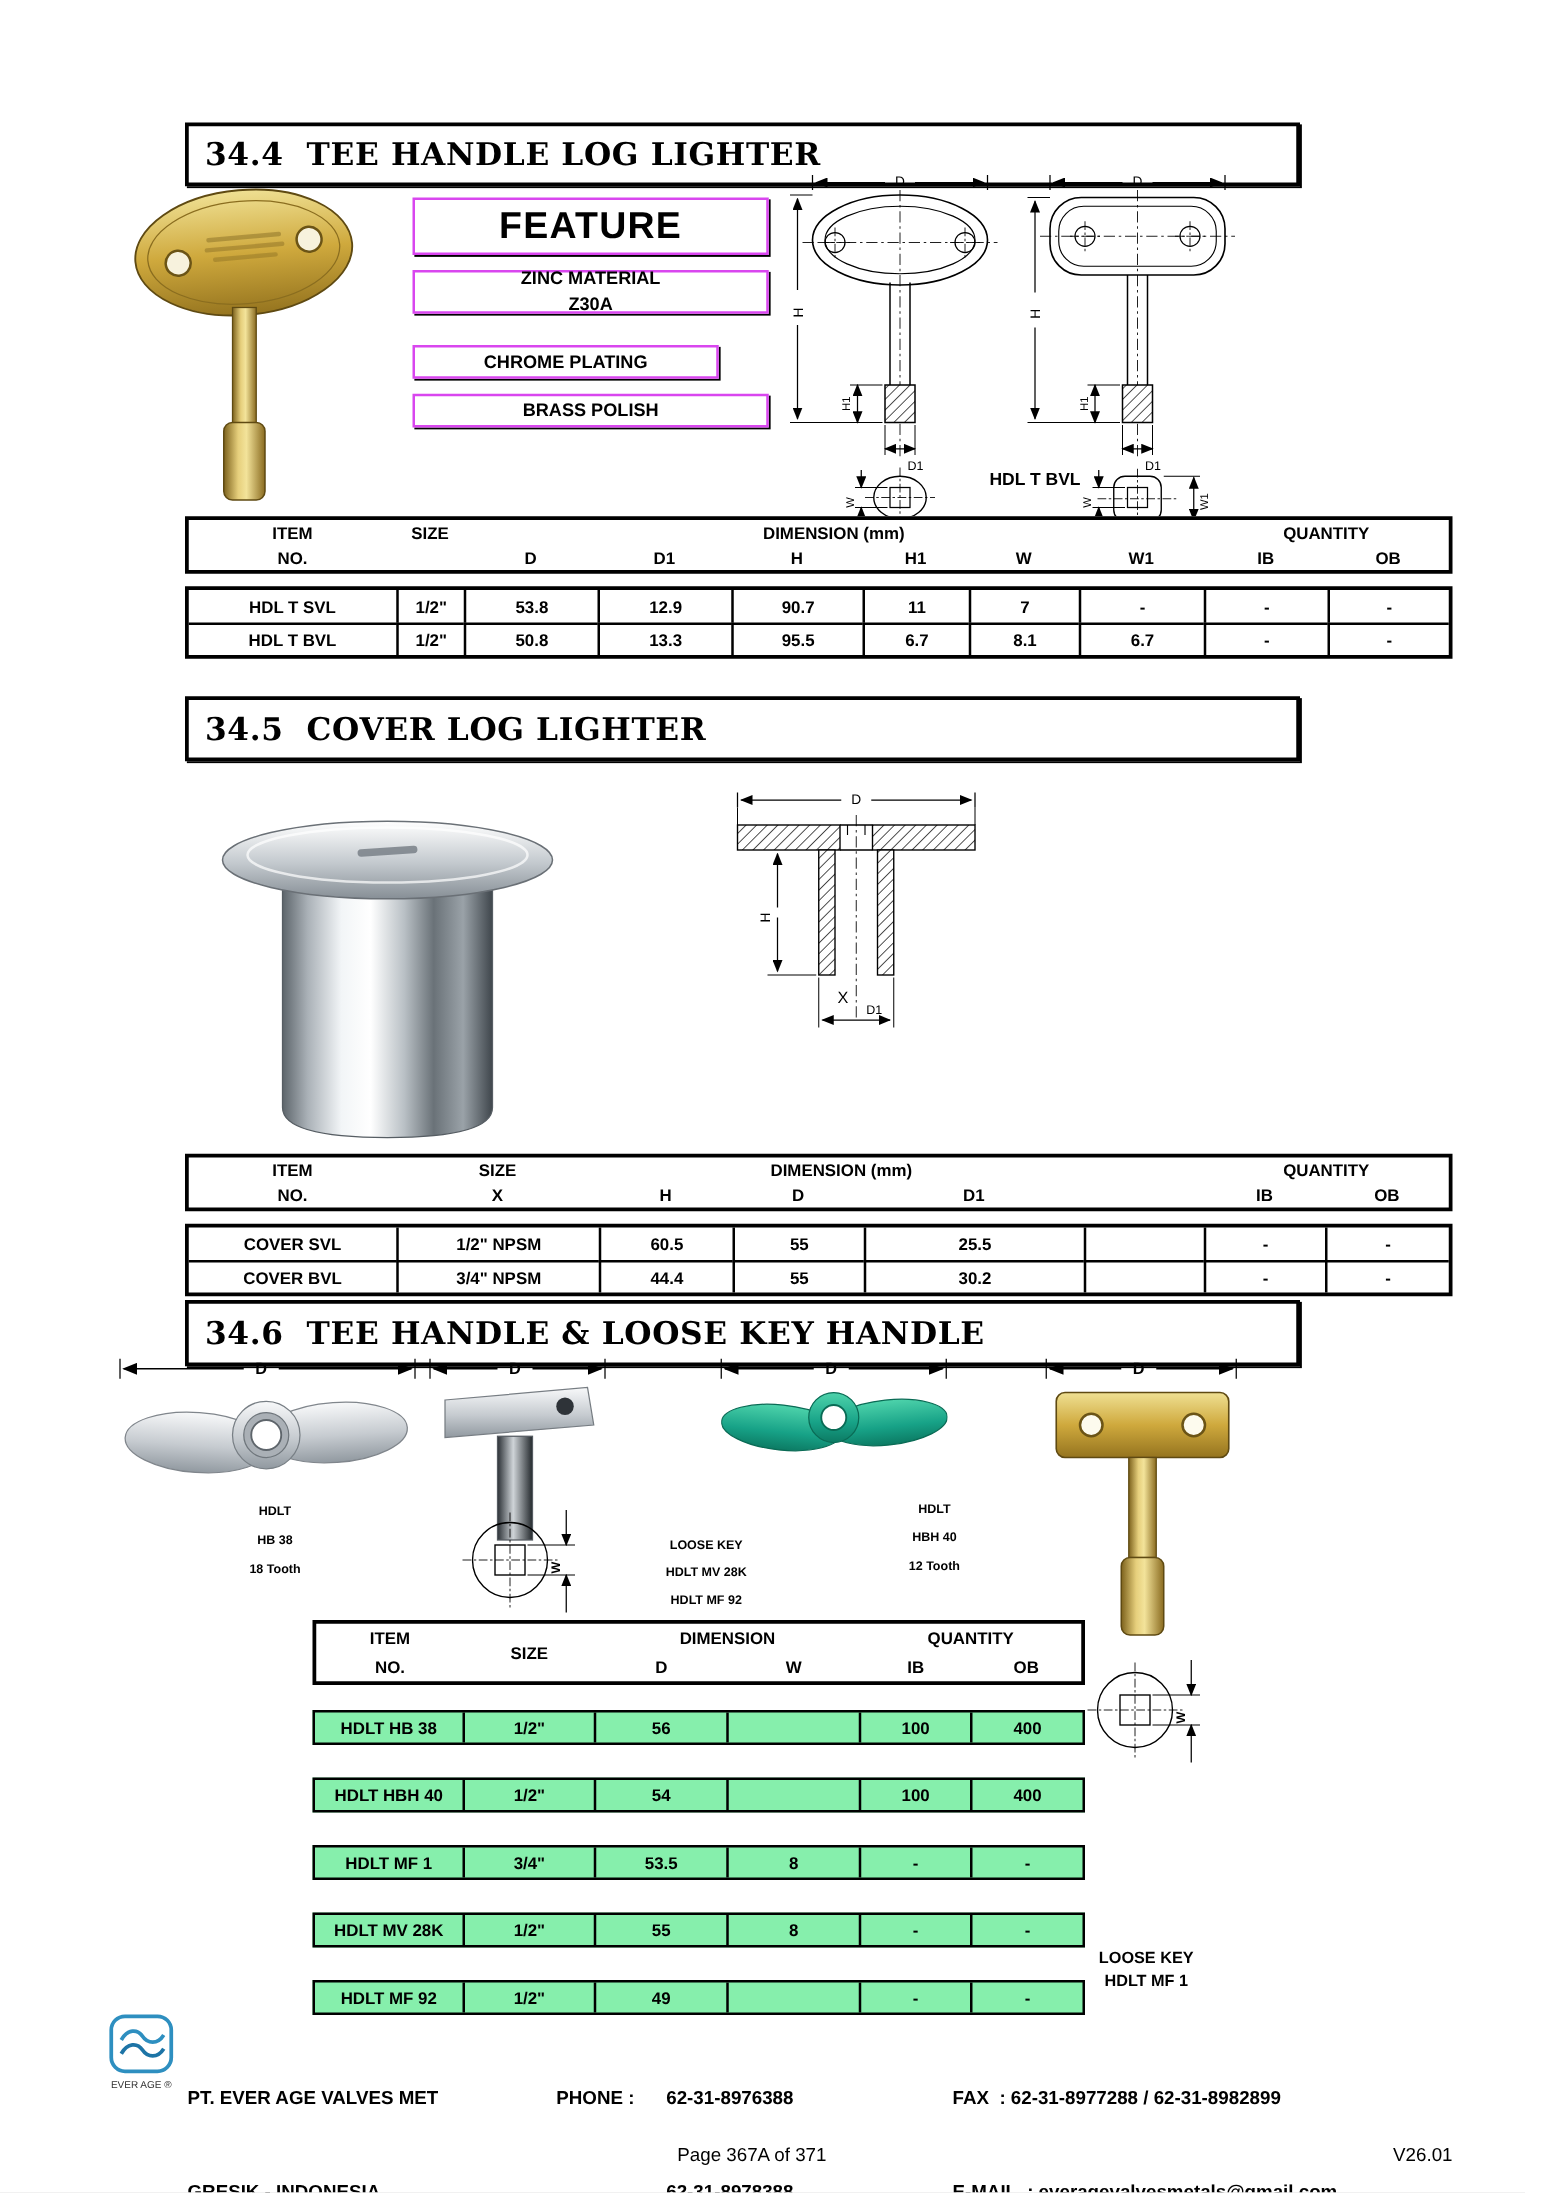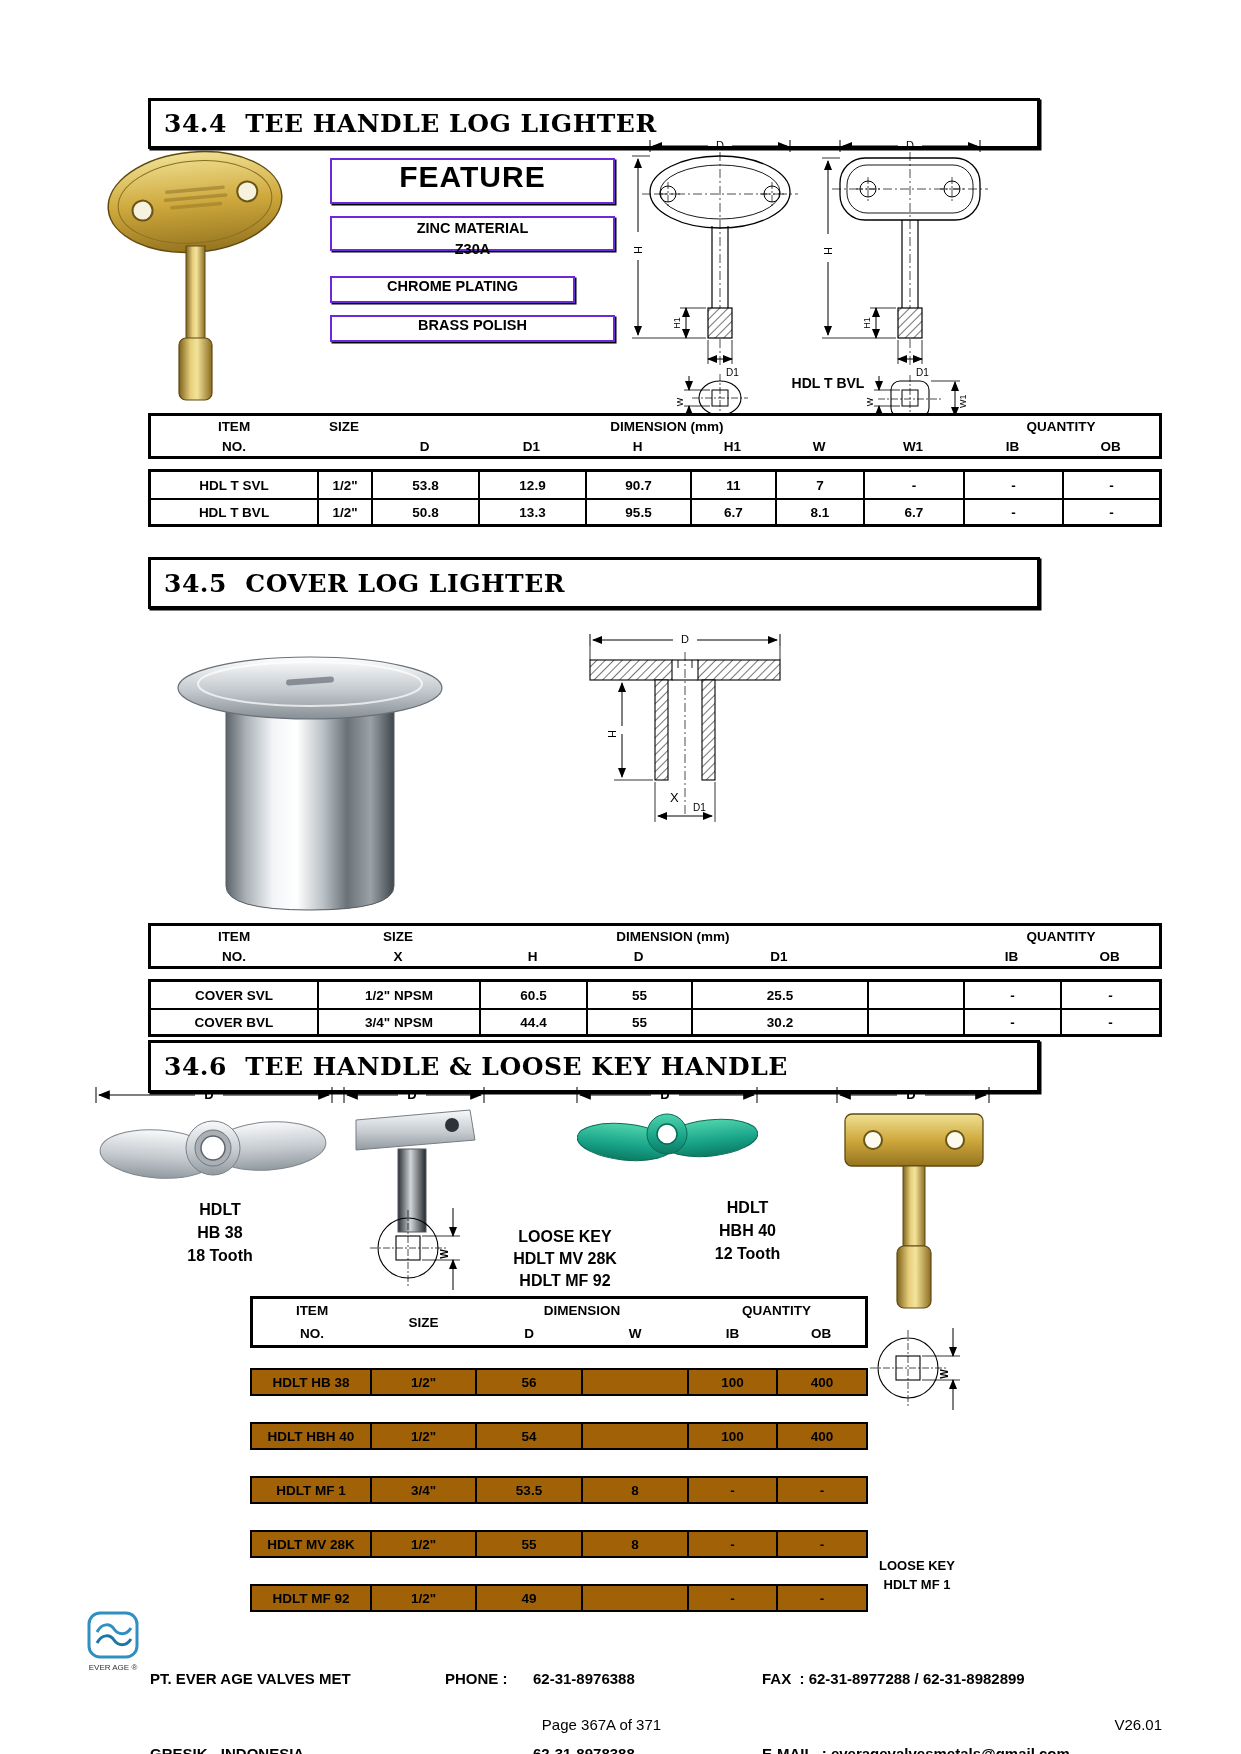--- a/index.html
+++ b/index.html
@@ -3,38 +3,38 @@
 <meta charset="utf-8">
 <style>
   html,body{margin:0;padding:0;background:#e8e8e8}
   .page{position:relative;width:1241px;height:1754px;background:#ffffff;
         font-family:"Liberation Sans",sans-serif;color:#000;overflow:hidden;margin:0 auto}
   .abs{position:absolute}
   .tbox{border:3px solid #000;box-shadow:1.5px 1.5px 0 #000;background:#fff;
         display:flex;align-items:center;padding-left:13px;
         font-family:"DejaVu Serif",serif;font-weight:700;font-size:25px;
         letter-spacing:.5px;white-space:pre;box-sizing:border-box}
-  .fbox{border:2px solid #6d28d9;box-shadow:1.5px 1.5px 0 #000;background:#fff;
-        display:flex;flex-direction:column;align-items:center;justify-content:flex-start;
+  .fbox{border:2px solid #d946ef;box-shadow:1.5px 1.5px 0 #000;background:#fff;
+        display:flex;flex-direction:column;align-items:center;justify-content:center;
         font-weight:700;text-align:center;box-sizing:border-box}
   .hd{border:3px solid #000;display:grid;font-weight:700;font-size:13.5px;
       text-align:center;box-sizing:border-box;background:#fff}
   .hd > div{display:flex;align-items:center;justify-content:center}
   .dt{border:3px solid #000;display:grid;font-weight:700;font-size:13.5px;
       text-align:center;box-sizing:border-box;background:#fff}
   .dt > div{display:flex;align-items:center;justify-content:center;
       border-left:2px solid #000;border-top:2px solid #000;height:26px;box-sizing:border-box}
   .dt > div.c0{border-left:none}
   .dt > div.r0{border-top:none}
   .dt3{border:2.5px solid #000;display:grid;font-weight:700;font-size:13.5px;
-      text-align:center;box-sizing:border-box;background:#a16207}
+      text-align:center;box-sizing:border-box;background:#86efac}
   .dt3 > div{display:flex;align-items:center;justify-content:center;
       border-left:2px solid #000;height:24px;box-sizing:border-box}
   .dt3 > div.c0{border-left:none}
-  .lbl{font-weight:700;font-size:16px;text-align:center;line-height:23px}
+  .lbl{font-weight:700;font-size:10px;text-align:center;line-height:23px}
   .ft{font-weight:700;font-size:15px;line-height:25px;white-space:pre}
   .ph-row{display:grid;grid-template-columns:88px auto}
   svg text{font-family:"Liberation Sans",sans-serif}
 </style>
 </head>
 <body>
 
 <div class="page">
 
 <svg width="0" height="0" style="position:absolute">

